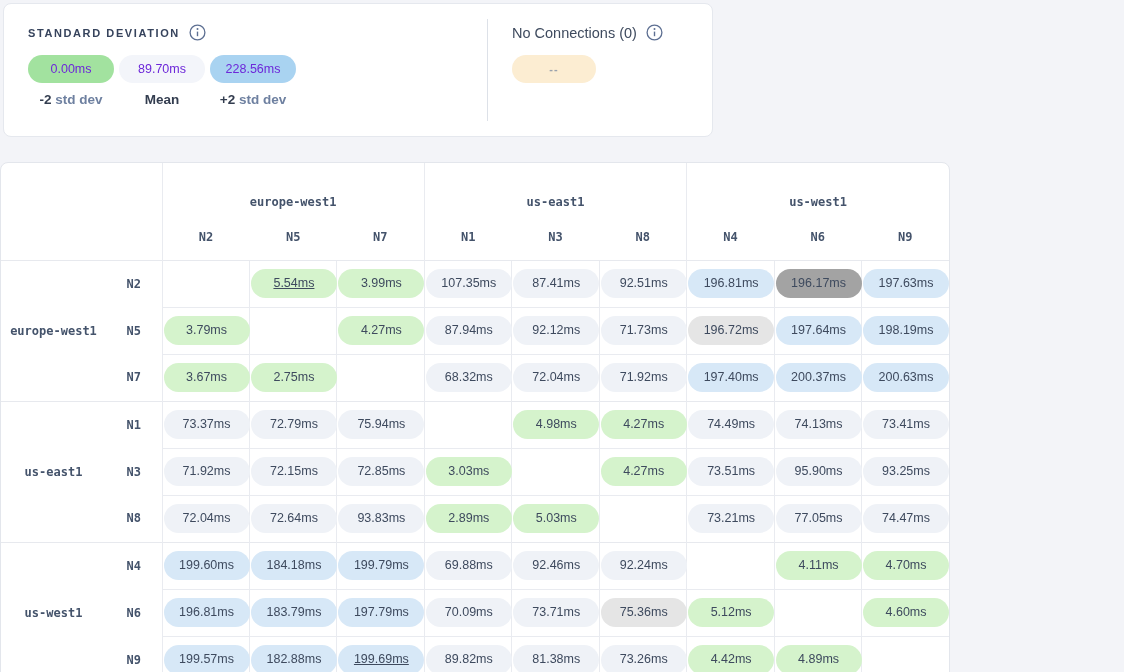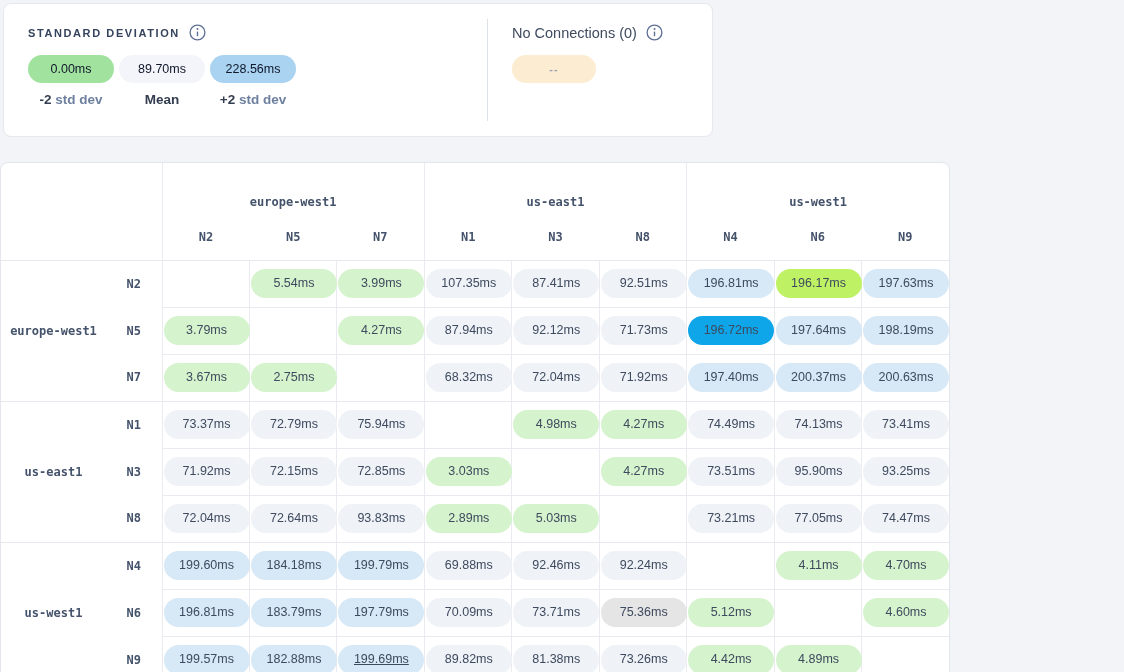--- a/index.html
+++ b/index.html
@@ -24,21 +24,21 @@
   .title-row { display: flex; align-items: center; gap: 9px; }
   .legend-title {
     font-size: 11px; font-weight: bold; letter-spacing: 1.6px;
     color: #36435c;
   }
   .stops { display: flex; gap: 5px; margin-top: 14px; }
   .stop { width: 86px; display: flex; flex-direction: column; align-items: center; }
   .stop-pill {
     width: 86px; height: 28px; border-radius: 14px;
     line-height: 28px; text-align: center;
-    font-size: 12.5px; color: #0f172a;
+    font-size: 12.5px; color: #6d28d9;
     box-sizing: border-box;
   }
   .stop-label { margin-top: 9px; font-size: 13.5px; white-space: nowrap; font-weight: bold; }
   .stop-label b { color: #333d4f; }
   .stop-label .rest { color: #6e80a0; }
   .divider { width: 1px; background: #dde1e8; margin: 15px 0; }
   .panel-right { padding: 20px 0 0 24px; }
   .no-conn-title { font-size: 14.5px; color: #3e4a5e; }
   .no-conn-pill {
     margin-top: 14px; width: 84px; height: 28px; border-radius: 14px;
@@ -154,38 +154,38 @@
           <th class="group-first">N4</th>
           <th>N6</th>
           <th>N9</th>
         </tr>
       </thead>
       <tbody>
         <tr class="group-start">
           <th class="region-label" rowspan="3">europe-west1</th>
           <th class="node-label">N2</th>
           <td></td>
-          <td><span class="pill" style="background: rgb(213, 243, 204);">5.54ms</span></td>
+          <td><span class="pill" style="background: rgb(213, 243, 204); text-decoration: underline;">5.54ms</span></td>
           <td><span class="pill" style="background: rgb(213, 243, 204);">3.99ms</span></td>
           <td><span class="pill" style="background: rgb(239, 242, 247);">107.35ms</span></td>
           <td><span class="pill" style="background: rgb(239, 242, 247);">87.41ms</span></td>
           <td><span class="pill" style="background: rgb(239, 242, 247);">92.51ms</span></td>
           <td><span class="pill" style="background: rgb(215, 232, 247);">196.81ms</span></td>
-          <td><span class="pill" style="background: #bef264;">196.17ms</span></td>
+          <td><span class="pill" style="background: #a3a3a3;">196.17ms</span></td>
           <td><span class="pill" style="background: rgb(215, 232, 247);">197.63ms</span></td>
         </tr>
         <tr>
           <th class="node-label">N5</th>
           <td><span class="pill" style="background: rgb(213, 243, 204);">3.79ms</span></td>
           <td></td>
           <td><span class="pill" style="background: rgb(213, 243, 204);">4.27ms</span></td>
           <td><span class="pill" style="background: rgb(239, 242, 247);">87.94ms</span></td>
           <td><span class="pill" style="background: rgb(239, 242, 247);">92.12ms</span></td>
           <td><span class="pill" style="background: rgb(239, 242, 247);">71.73ms</span></td>
-          <td><span class="pill" style="background: #0ea5e9;">196.72ms</span></td>
+          <td><span class="pill" style="background: #e5e5e5;">196.72ms</span></td>
           <td><span class="pill" style="background: rgb(215, 232, 247);">197.64ms</span></td>
           <td><span class="pill" style="background: rgb(215, 232, 247);">198.19ms</span></td>
         </tr>
         <tr>
           <th class="node-label">N7</th>
           <td><span class="pill" style="background: rgb(213, 243, 204);">3.67ms</span></td>
           <td><span class="pill" style="background: rgb(213, 243, 204);">2.75ms</span></td>
           <td></td>
           <td><span class="pill" style="background: rgb(239, 242, 247);">68.32ms</span></td>
           <td><span class="pill" style="background: rgb(239, 242, 247);">72.04ms</span></td>

